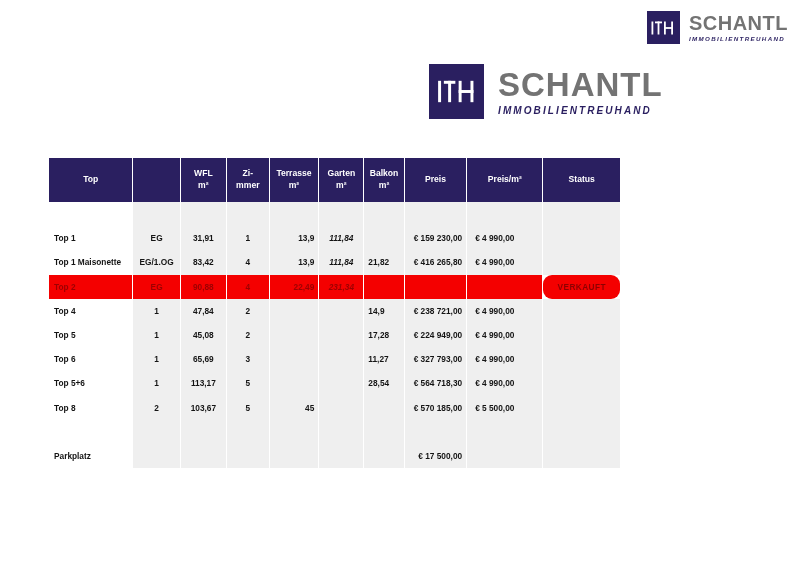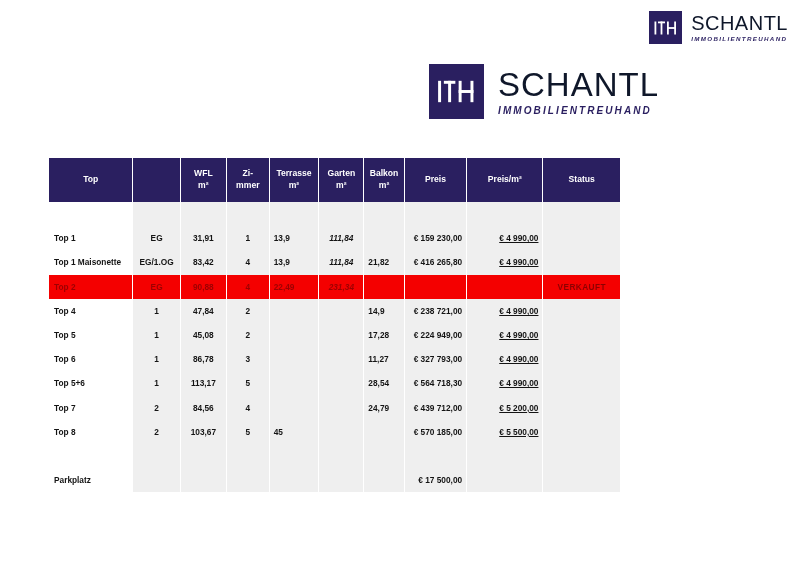--- a/index.html
+++ b/index.html
@@ -31,22 +31,22 @@
     font-weight: bold;
     letter-spacing: -1px;
     box-sizing: border-box;
   }
   .logo-words {
     display: flex;
     flex-direction: column;
     justify-content: center;
   }
   .logo-name {
-    color: #0f172a;
-    font-weight: normal;
+    color: #737373;
+    font-weight: bold;
     line-height: 1;
   }
   .logo-sub {
     color: #2a1f60;
     font-weight: bold;
     line-height: 1;
     font-style: italic;
   }
 
   
@@ -103,37 +103,37 @@
     line-height: 1.35;
     padding: 0 2px;
   }
   thead tr { }
 
   
   .c-top    { text-align: left;  padding-left: 5px !important; background: #ffffff !important; }
   .c-lage   { text-align: center; margin-top: 8px; }
   .c-wfl    { text-align: center; }
   .c-zi     { text-align: center; }
-  .c-ter    { text-align: left; }
+  .c-ter    { text-align: right; }
   .c-gar    { text-align: center; font-style: italic; }
   .c-bal    { text-align: left;  padding-right: 5px !important; }
   .c-preis  { text-align: right;  padding-right: 4px !important; }
-  .c-ppm    { text-align: right;   padding-left: 8px !important; text-decoration: underline; }
+  .c-ppm    { text-align: left;   padding-left: 8px !important; }
   .c-status { text-align: center; }
 
   tbody tr.row-alt td { background: #f4f4f4; }
   tbody tr.row-alt td.c-top { background: #ffffff !important; }
 
   
   tbody tr.row-sold td {
     background: #f40000 !important;
     color: #9d0000;
   }
   tbody tr.row-sold td.c-top { background: #f40000 !important; }
-  tbody tr.row-sold td.c-status { color: #8e0000; letter-spacing: 0.4px; }
+  tbody tr.row-sold td.c-status { color: #8e0000; letter-spacing: 0.4px; border-radius: 9px; }
 
   
   tbody tr.row-empty td { }
 </style>
 </head>
 <body>
 
 <div class="logo" id="logo-corner">
   <div class="logo-mark">
     <svg class="ith-svg" width="24" height="14" viewBox="0 0 48 28" aria-hidden="true">
@@ -291,51 +291,39 @@
         <td class="c-ter"></td>
         <td class="c-gar"></td>
         <td class="c-bal">17,28</td>
         <td class="c-preis">€ 224 949,00</td>
         <td class="c-ppm">€ 4 990,00</td>
         <td class="c-status"></td>
       </tr>
       <tr class="row-alt">
         <td class="c-top">Top 6</td>
         <td class="c-lage">1</td>
-        <td class="c-wfl">86,78</td>
+        <td class="c-wfl">65,69</td>
         <td class="c-zi">3</td>
         <td class="c-ter"></td>
         <td class="c-gar"></td>
         <td class="c-bal">11,27</td>
         <td class="c-preis">€ 327 793,00</td>
         <td class="c-ppm">€ 4 990,00</td>
         <td class="c-status"></td>
       </tr>
       <tr>
         <td class="c-top">Top 5+6</td>
         <td class="c-lage">1</td>
         <td class="c-wfl">113,17</td>
         <td class="c-zi">5</td>
         <td class="c-ter"></td>
         <td class="c-gar"></td>
         <td class="c-bal">28,54</td>
         <td class="c-preis">€ 564 718,30</td>
         <td class="c-ppm">€ 4 990,00</td>
-        <td class="c-status"></td>
-      </tr>
-      <tr class="row-alt">
-        <td class="c-top">Top 7</td>
-        <td class="c-lage">2</td>
-        <td class="c-wfl">84,56</td>
-        <td class="c-zi">4</td>
-        <td class="c-ter"></td>
-        <td class="c-gar"></td>
-        <td class="c-bal">24,79</td>
-        <td class="c-preis">€ 439 712,00</td>
-        <td class="c-ppm">€ 5 200,00</td>
         <td class="c-status"></td>
       </tr>
       <tr>
         <td class="c-top">Top 8</td>
         <td class="c-lage">2</td>
         <td class="c-wfl">103,67</td>
         <td class="c-zi">5</td>
         <td class="c-ter">45</td>
         <td class="c-gar"></td>
         <td class="c-bal"></td>

